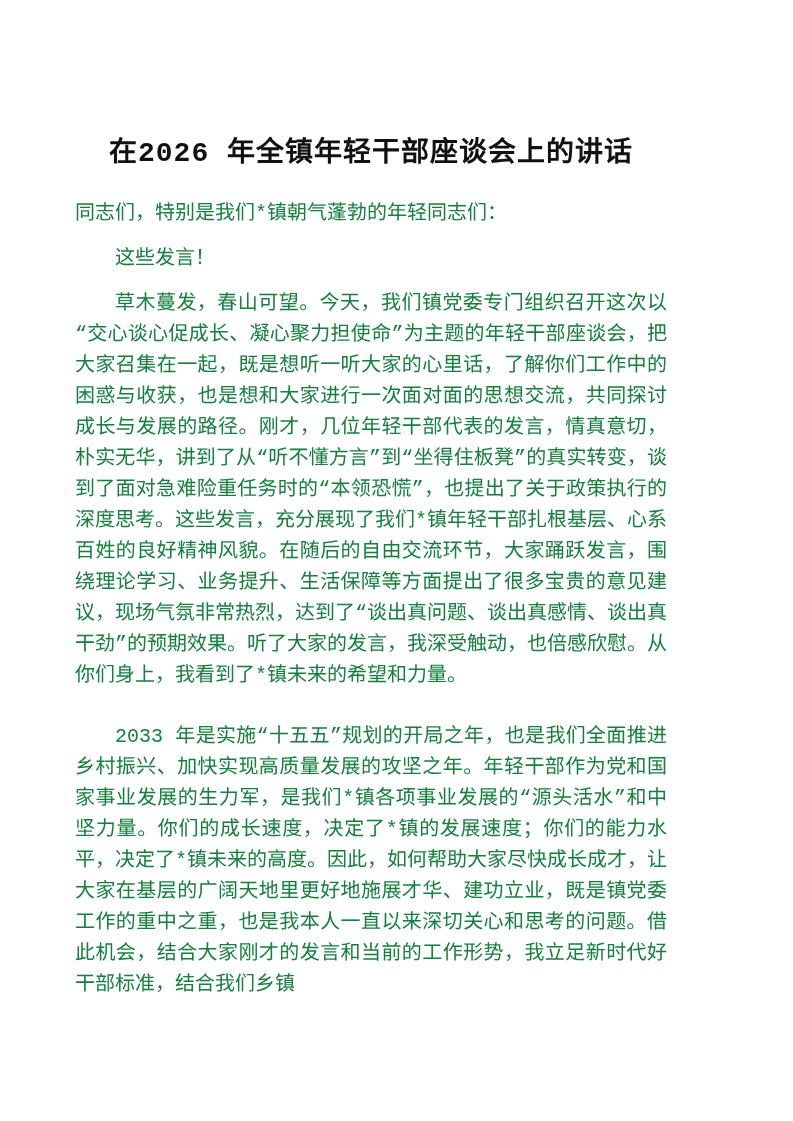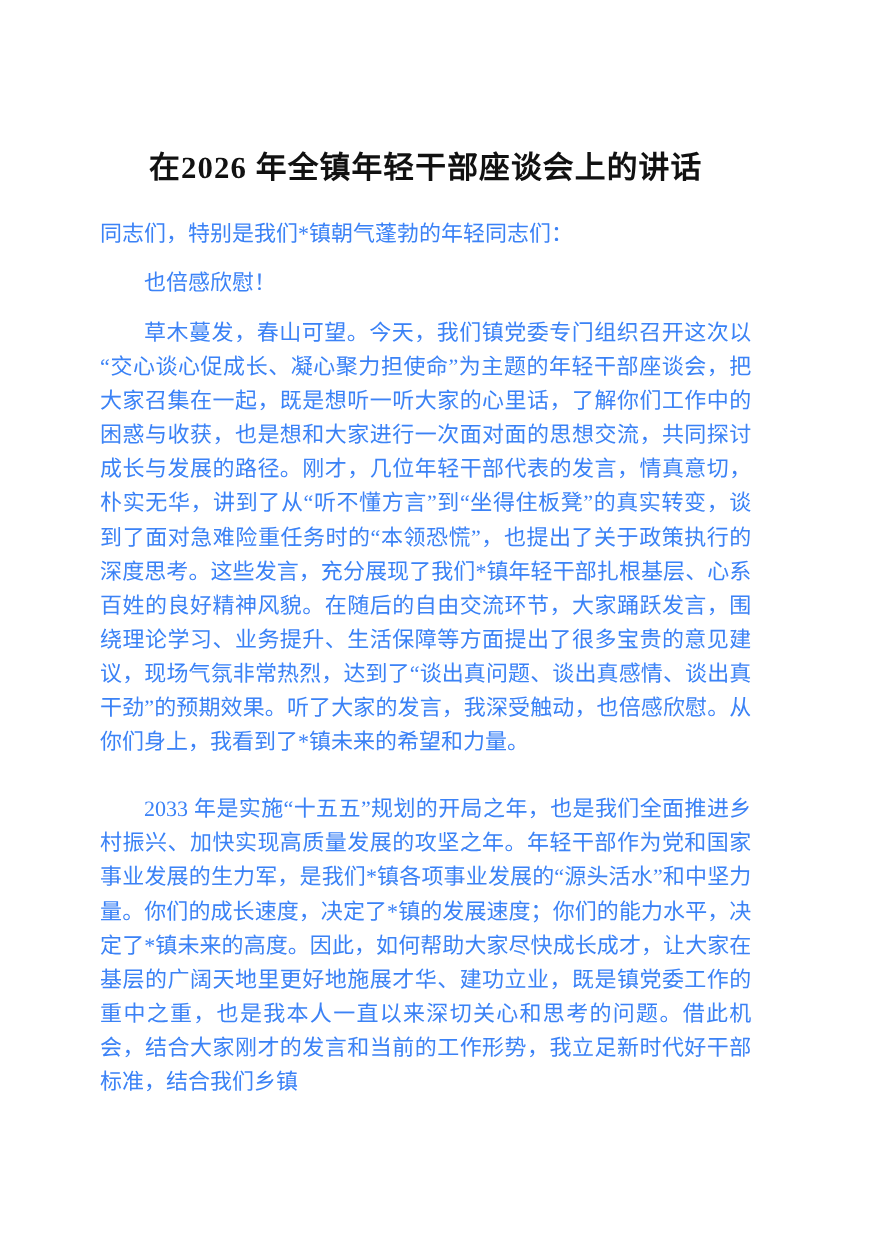--- a/index.html
+++ b/index.html
@@ -8,55 +8,55 @@
     background: #ffffff;
   }
   .page {
     position: relative;
     width: 793px;
     height: 1121px;
     margin: 0 auto;
     background: #ffffff;
     color: #1a1a1a;
     box-sizing: border-box;
-    padding: 136px 110px 60px 91px;
-    font-family: Liberation Serif, serif;
+    padding: 136px 110px 60px 59px;
+    font-family: Liberation Mono, monospace;
     overflow: hidden;
   }
   .doc-title {
     margin: 0 0 26px 0;
     text-align: center;
     font-size: 28px;
     font-weight: 700;
     letter-spacing: 1px;
     line-height: 1.3;
     color: #111111;
   }
   .doc-body p {
-    margin: 14px 0;
+    margin: 14px 16px;
     font-size: 20px;
     line-height: 31px;
     text-align: justify;
     text-justify: inter-ideograph;
     text-indent: 2em;
     word-break: break-all;
-    color: #3b82f6;
+    color: #15803d;
   }
   .doc-body p.no-indent {
     text-indent: 0;
   }
   .doc-body p.gap-before {
     margin-top: 30px;
   }
 </style>
 </head>
 <body>
 
 <div class="page">
   <h1 class="doc-title">在2026 年全镇年轻干部座谈会上的讲话</h1>
 
   <div class="doc-body">
     <p class="no-indent">同志们，特别是我们*镇朝气蓬勃的年轻同志们：</p>
-    <p>也倍感欣慰！</p>
+    <p>这些发言！</p>
     <p>草木蔓发，春山可望。今天，我们镇党委专门组织召开这次以“交心谈心促成长、凝心聚力担使命”为主题的年轻干部座谈会，把大家召集在一起，既是想听一听大家的心里话，了解你们工作中的困惑与收获，也是想和大家进行一次面对面的思想交流，共同探讨成长与发展的路径。刚才，几位年轻干部代表的发言，情真意切，朴实无华，讲到了从“听不懂方言”到“坐得住板凳”的真实转变，谈到了面对急难险重任务时的“本领恐慌”，也提出了关于政策执行的深度思考。这些发言，充分展现了我们*镇年轻干部扎根基层、心系百姓的良好精神风貌。在随后的自由交流环节，大家踊跃发言，围绕理论学习、业务提升、生活保障等方面提出了很多宝贵的意见建议，现场气氛非常热烈，达到了“谈出真问题、谈出真感情、谈出真干劲”的预期效果。听了大家的发言，我深受触动，也倍感欣慰。从你们身上，我看到了*镇未来的希望和力量。</p>
     <p class="gap-before">2033 年是实施“十五五”规划的开局之年，也是我们全面推进乡村振兴、加快实现高质量发展的攻坚之年。年轻干部作为党和国家事业发展的生力军，是我们*镇各项事业发展的“源头活水”和中坚力量。你们的成长速度，决定了*镇的发展速度；你们的能力水平，决定了*镇未来的高度。因此，如何帮助大家尽快成长成才，让大家在基层的广阔天地里更好地施展才华、建功立业，既是镇党委工作的重中之重，也是我本人一直以来深切关心和思考的问题。借此机会，结合大家刚才的发言和当前的工作形势，我立足新时代好干部标准，结合我们乡镇</p>
   </div>
 </div>
 
 </body></html>

